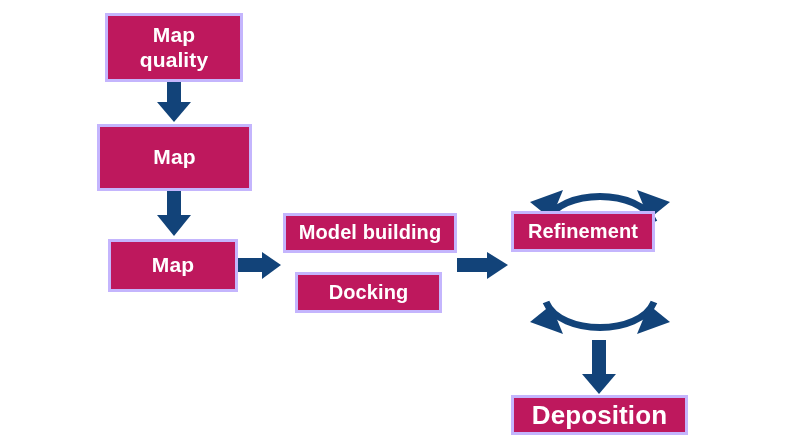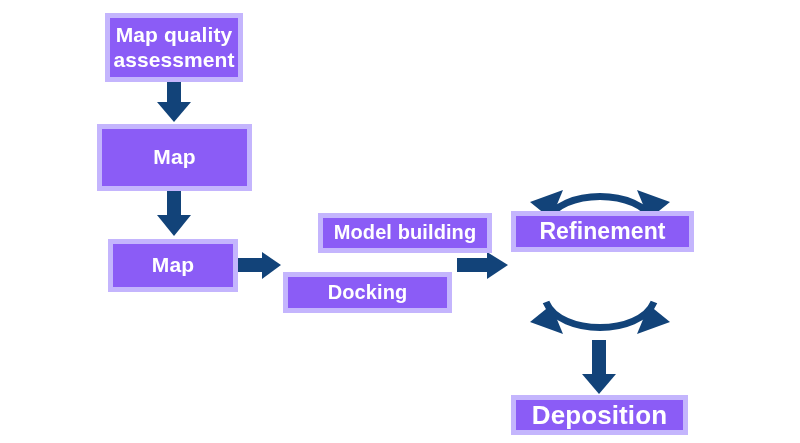--- a/index.html
+++ b/index.html
@@ -15,22 +15,22 @@
     position: relative;
     width: 800px;
     height: 443px;
     background: #ffffff;
     overflow: hidden;
   }
   
   .box {
     position: absolute;
     box-sizing: border-box;
-    background: #8b5cf6;
-    border: 5px solid #c4b5fd;
+    background: #be185d;
+    border: 3px solid #c4b5fd;
     color: #ffffff;
     display: flex;
     align-items: center;
     justify-content: center;
     text-align: center;
     font-weight: bold;
     line-height: 1.18;
     letter-spacing: 0.1px;
     z-index: 3;
     user-select: none;
@@ -48,29 +48,28 @@
     left: 97px; top: 124px; width: 155px; height: 67px;
     font-size: 21px;
   }
   #box-map-symmetry {
     left: 108px; top: 239px; width: 130px; height: 53px;
     font-size: 21px;
   }
   #box-model-building {
     left: 283px; top: 213px; width: 174px; height: 40px;
     font-size: 20px;
-    margin-left: 35px;
   }
   #box-docking {
-    left: 283px; top: 272px; width: 169px; height: 41px;
+    left: 295px; top: 272px; width: 147px; height: 41px;
     font-size: 20px;
   }
   #box-refinement {
-    left: 511px; top: 211px; width: 183px; height: 41px;
-    font-size: 23px;
+    left: 511px; top: 211px; width: 144px; height: 41px;
+    font-size: 20px;
   }
   #box-validation {
     left: 511px; top: 272px; width: 177px; height: 41px;
     font-size: 20px;
   }
   #box-deposition {
     left: 511px; top: 395px; width: 177px; height: 40px;
     font-size: 26px;
   }
   
@@ -137,21 +136,20 @@
 
       <polygon points="530,322 563,334 551,305" fill="#124379"></polygon>
 
       <polygon points="670,322 637,334 649,305" fill="#124379"></polygon>
     </g>
   </svg>
 
   <div class="box" id="box-map-quality-assessment">
     <span>
       <span>Map quality</span>
-      <span>assessment</span>
     </span>
   </div>
 
   <div class="box" id="box-map-improvement">
     <span>
       <span>Map</span>
     </span>
   </div>
 
   <div class="box" id="box-map-symmetry">

